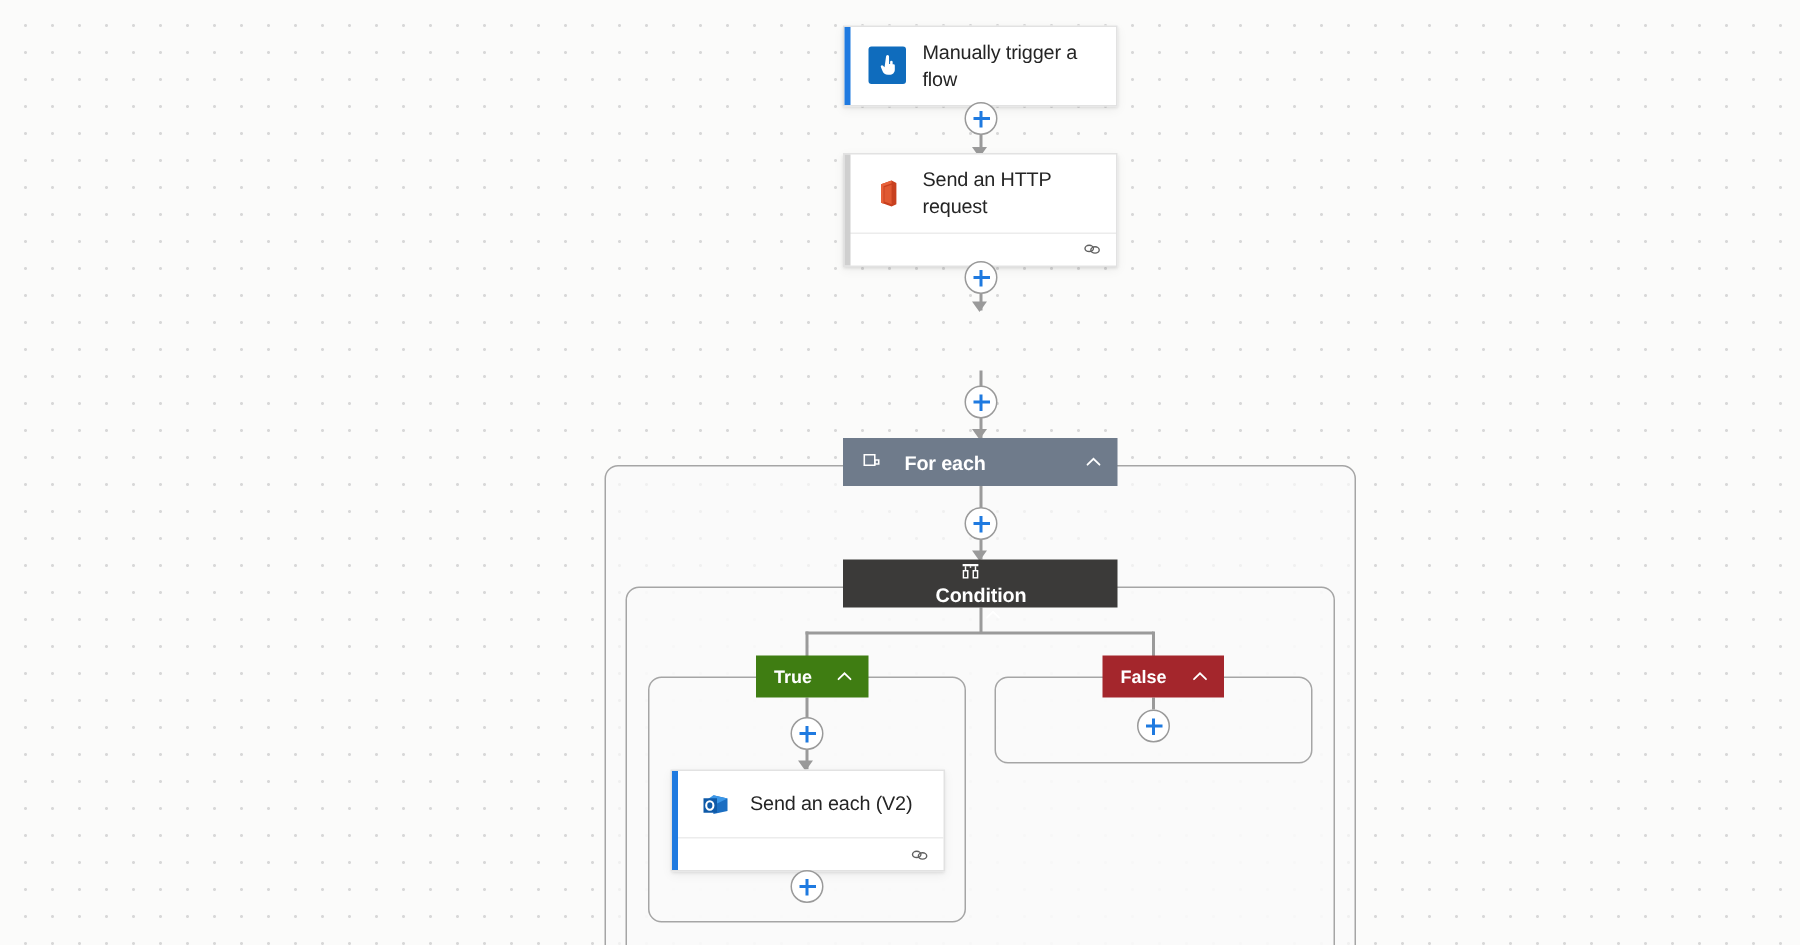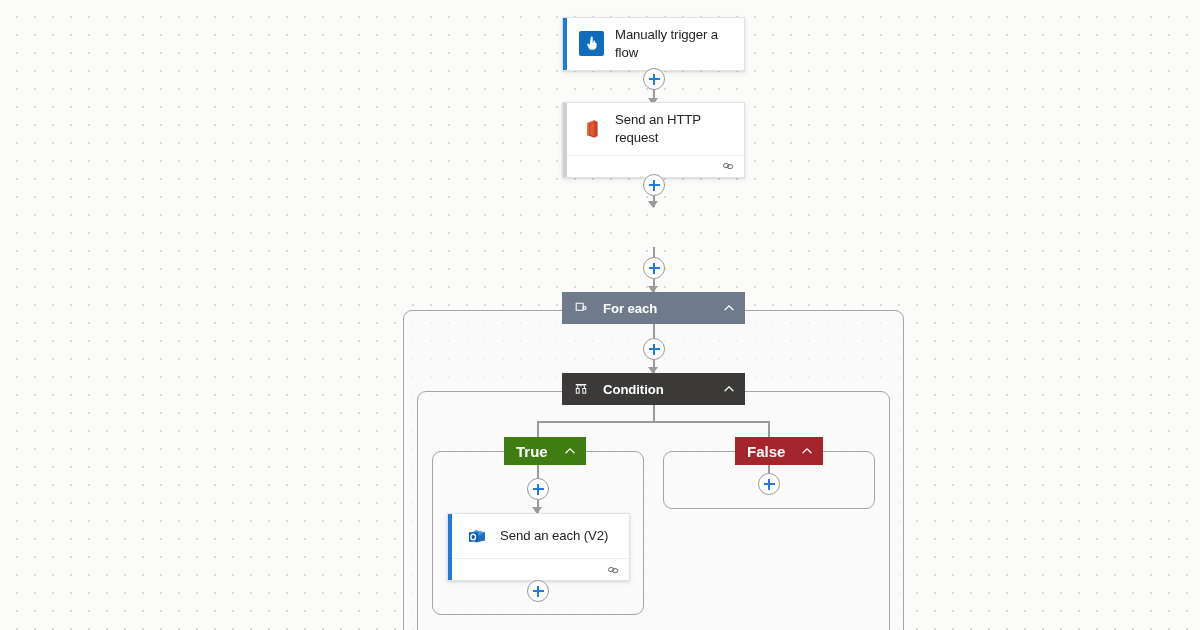--- a/index.html
+++ b/index.html
@@ -128,21 +128,21 @@
   .scope-header .chev { margin-left: 16px; display:flex; }
 
   
   .branch-label {
     position: absolute;
     display: flex;
     align-items: center;
     height: 28px;
     padding: 0 10px 0 12px;
     color: #ffffff;
-    font-size: 15px;
+    font-size: 12px;
     font-weight: bold;
     z-index: 6;
     cursor: pointer;
   }
   .branch-label .blabel { margin-right: 16px; }
 </style>
 </head>
 <body>
 
 <div id="canvas">
@@ -248,21 +248,21 @@
       </svg>
     </span>
     <span class="htitle">For each</span>
     <span class="chev">
       <svg width="12" height="12" viewBox="0 0 12 12" aria-hidden="true">
         <path d="M2 7.8 6 3.9l4 3.9" fill="none" stroke="#ffffff" stroke-width="1.2" stroke-linecap="round"></path>
       </svg>
     </span>
   </div>
 
-  <div class="scope-header" style="left:562px; top:373px; width:183px; background:#3b3a39;">
+  <div class="scope-header" style="left:562px; top:373px; width:183px; background:#3b3a39;flex-direction:column;">
     <span class="hicon">
       <svg width="14" height="14" viewBox="0 0 16 16" aria-hidden="true">
         <rect x="2" y="2.3" width="12" height="1.7" fill="#ffffff"></rect>
         <path d="M4.2 4v3.4M11.8 4v3.4M8 4v1.2" stroke="#ffffff" stroke-width="1.1"></path>
         <rect x="2.6" y="7.4" width="3.3" height="5.4" fill="none" stroke="#ffffff" stroke-width="1.1"></rect>
         <rect x="10.1" y="7.4" width="3.3" height="5.4" fill="none" stroke="#ffffff" stroke-width="1.1"></rect>
       </svg>
     </span>
     <span class="htitle">Condition</span>
     <span class="chev">

